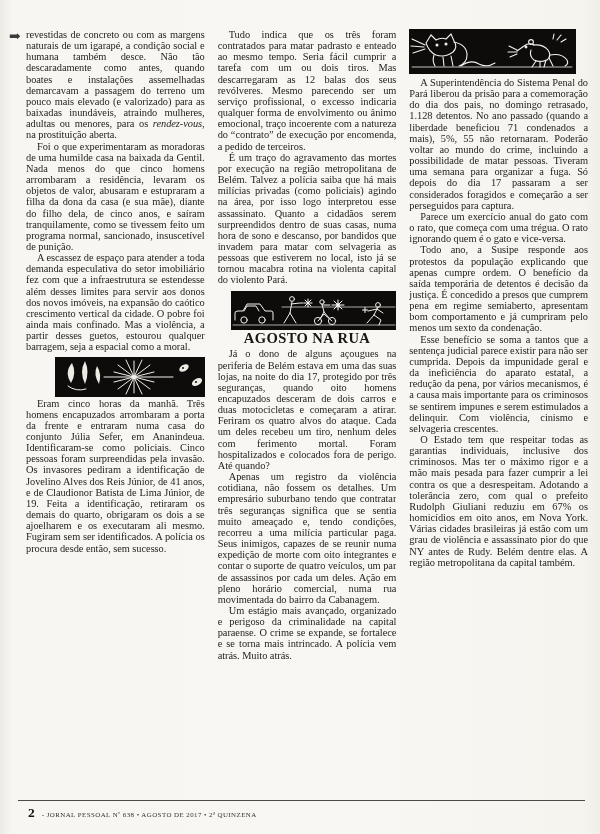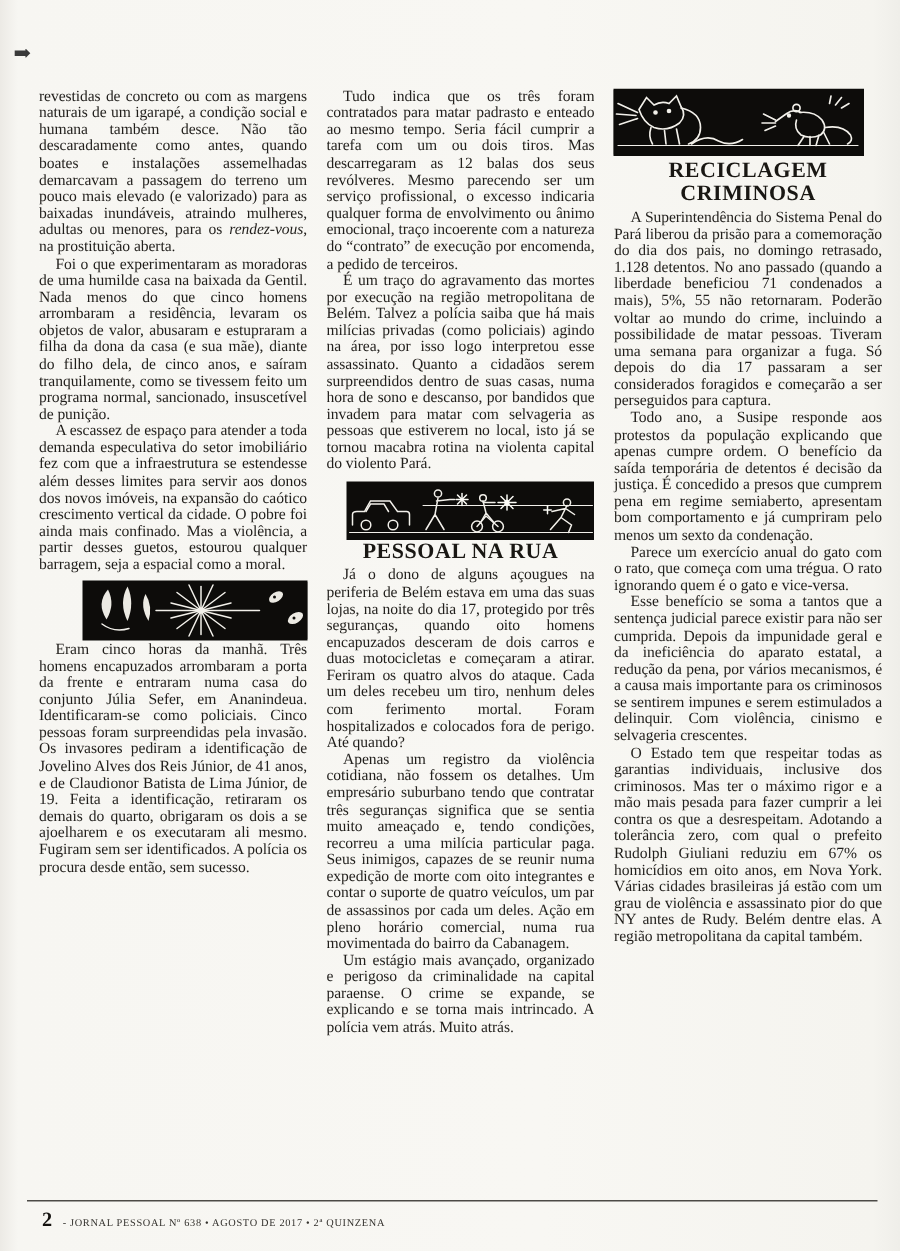--- a/index.html
+++ b/index.html
@@ -1,20 +1,20 @@
 <!DOCTYPE html>
 <html><head>
 <meta charset="utf-8">
 <style>
   html,body{margin:0;padding:0;}
   body{width:600px;height:834px;background:#e9e8e4;font-family:"Liberation Serif","DejaVu Serif",serif;}
   .page{position:relative;width:600px;height:834px;overflow:hidden;color:#201e1b;
         background:linear-gradient(90deg,#eceae5 0,#f7f6f2 2%,#f8f7f3 60%,#f5f4ef 97%,#efeee9 100%);}
   .cont-arrow{position:absolute;left:9px;top:30px;font-size:14px;color:#3a3a3a;line-height:1;}
-  .columns{position:absolute;left:26px;top:29px;width:562px;display:flex;gap:13px;margin-top:30px;}
+  .columns{position:absolute;left:26px;top:29px;width:562px;display:flex;gap:13px;}
   .col{width:179px;height:764px;overflow:hidden;text-align:justify;font-size:10.4px;line-height:11.15px;
        letter-spacing:-0.05px;}
   .para{margin:0;text-indent:11px;}
   .para.noindent{text-indent:0;}
   .headline{font-weight:bold;text-align:center;text-indent:0;font-size:14.6px;line-height:14.8px;
             letter-spacing:0.4px;margin:3px 0 3px;color:#191713;}
   .headline.single{margin:2px 0 3px;}
   .illus{background:#0d0c0a;box-shadow:0 0 0 1px #0d0c0a;overflow:hidden;}
   .illus svg{display:block;}
   .illus1{width:149px;height:38px;margin:5px 0 2px auto;}
@@ -109,25 +109,25 @@
               </g>
             <g transform="translate(133,18)">
                 <line x1="-2.5" y1="0" x2="2.5" y2="0"></line>
                 <line x1="0" y1="-2.5" x2="0" y2="2.5"></line>
               </g>
           </g>
           <circle cx="106" cy="13" r="1.8" fill="#fdfdf8"></circle>
         </svg>
       </div>
 
-      <div class="headline single">PESSOAL NA RUA</div>
+      <div class="headline single">AGOSTO NA RUA</div>
 
       <p class="para">Já o dono de alguns açougues na periferia de Belém estava em uma das suas lojas, na noite do dia 17, protegido por três seguranças, quando oito homens encapuzados desceram de dois carros e duas motocicletas e começaram a atirar. Feriram os quatro alvos do ataque. Cada um deles recebeu um tiro, nenhum deles com ferimento mortal. Foram hospitalizados e colocados fora de perigo. Até quando?</p>
       <p class="para">Apenas um registro da violência cotidiana, não fossem os detalhes. Um empresário suburbano tendo que contratar três seguranças significa que se sentia muito ameaçado e, tendo condições, recorreu a uma milícia particular paga. Seus inimigos, capazes de se reunir numa expedição de morte com oito integrantes e contar o suporte de quatro veículos, um par de assassinos por cada um deles. Ação em pleno horário comercial, numa rua movimentada do bairro da Cabanagem.</p>
-      <p class="para">Um estágio mais avançado, organizado e perigoso da criminalidade na capital paraense. O crime se expande, se explicando e se torna mais intrincado. A polícia vem atrás. Muito atrás.</p>
+      <p class="para">Um estágio mais avançado, organizado e perigoso da criminalidade na capital paraense. O crime se expande, se fortalece e se torna mais intrincado. A polícia vem atrás. Muito atrás.</p>
     </div>
 
     <div class="col">
       <div class="illus illus3">
         <svg width="166" height="43" viewBox="0 0 166 43" aria-hidden="true">
           <g stroke="#f2f0ea" stroke-width="1.1" stroke-linecap="round" fill="none">
             <line x1="3" y1="37" x2="163" y2="37" stroke-width="0.8"></line>
             <line x1="16" y1="15" x2="3" y2="9"></line>
               <line x1="15" y1="17" x2="2" y2="16"></line>
               <line x1="16" y1="19" x2="4" y2="23"></line>
@@ -146,28 +146,24 @@
             <path d="M127,31 L123,37 M131,31 L131,37 M137,30 L135,37 M140,28 L144,36"></path>
             <path d="M141,25 Q153,23 158,30 Q160,34 156,36"></path>
             <line x1="148" y1="10" x2="152" y2="5"></line>
               <line x1="152" y1="12" x2="157" y2="9"></line>
               <line x1="144" y1="9" x2="145" y2="4"></line>
             <circle cx="117" cy="17" r="0.9" fill="#f2f0ea"></circle>
           </g>
         </svg>
       </div>
 
-      <div class="headline">
-        <div>RECICLAGEM</div>
-        <div>CRIMINOSA</div>
-      </div>
 
       <p class="para">A Superintendência do Sistema Penal do Pará liberou da prisão para a comemoração do dia dos pais, no domingo retrasado, 1.128 detentos. No ano passado (quando a liberdade beneficiou 71 condenados a mais), 5%, 55 não retornaram. Poderão voltar ao mundo do crime, incluindo a possibilidade de matar pessoas. Tiveram uma semana para organizar a fuga. Só depois do dia 17 passaram a ser considerados foragidos e começarão a ser perseguidos para captura.</p>
+      <p class="para">Parece um exercício anual do gato com o rato, que começa com uma trégua. O rato ignorando quem é o gato e vice-versa.</p>
       <p class="para">Todo ano, a Susipe responde aos protestos da população explicando que apenas cumpre ordem. O benefício da saída temporária de detentos é decisão da justiça. É concedido a presos que cumprem pena em regime semiaberto, apresentam bom comportamento e já cumpriram pelo menos um sexto da condenação.</p>
-      <p class="para">Parece um exercício anual do gato com o rato, que começa com uma trégua. O rato ignorando quem é o gato e vice-versa.</p>
       <p class="para">Esse benefício se soma a tantos que a sentença judicial parece existir para não ser cumprida. Depois da impunidade geral e da ineficiência do aparato estatal, a redução da pena, por vários mecanismos, é a causa mais importante para os criminosos se sentirem impunes e serem estimulados a delinquir. Com violência, cinismo e selvageria crescentes.</p>
       <p class="para">O Estado tem que respeitar todas as garantias individuais, inclusive dos criminosos. Mas ter o máximo rigor e a mão mais pesada para fazer cumprir a lei contra os que a desrespeitam. Adotando a tolerância zero, com qual o prefeito Rudolph Giuliani reduziu em 67% os homicídios em oito anos, em Nova York. Várias cidades brasileiras já estão com um grau de violência e assassinato pior do que NY antes de Rudy. Belém dentre elas. A região metropolitana da capital também.</p>
     </div>
 
   </div>
 
   <div class="footer-rule"></div>
   <div class="footer">
     <span class="pagenum">2</span>
     <span class="issue">- JORNAL PESSOAL Nº 638 • AGOSTO DE 2017 • 2ª QUINZENA</span>

